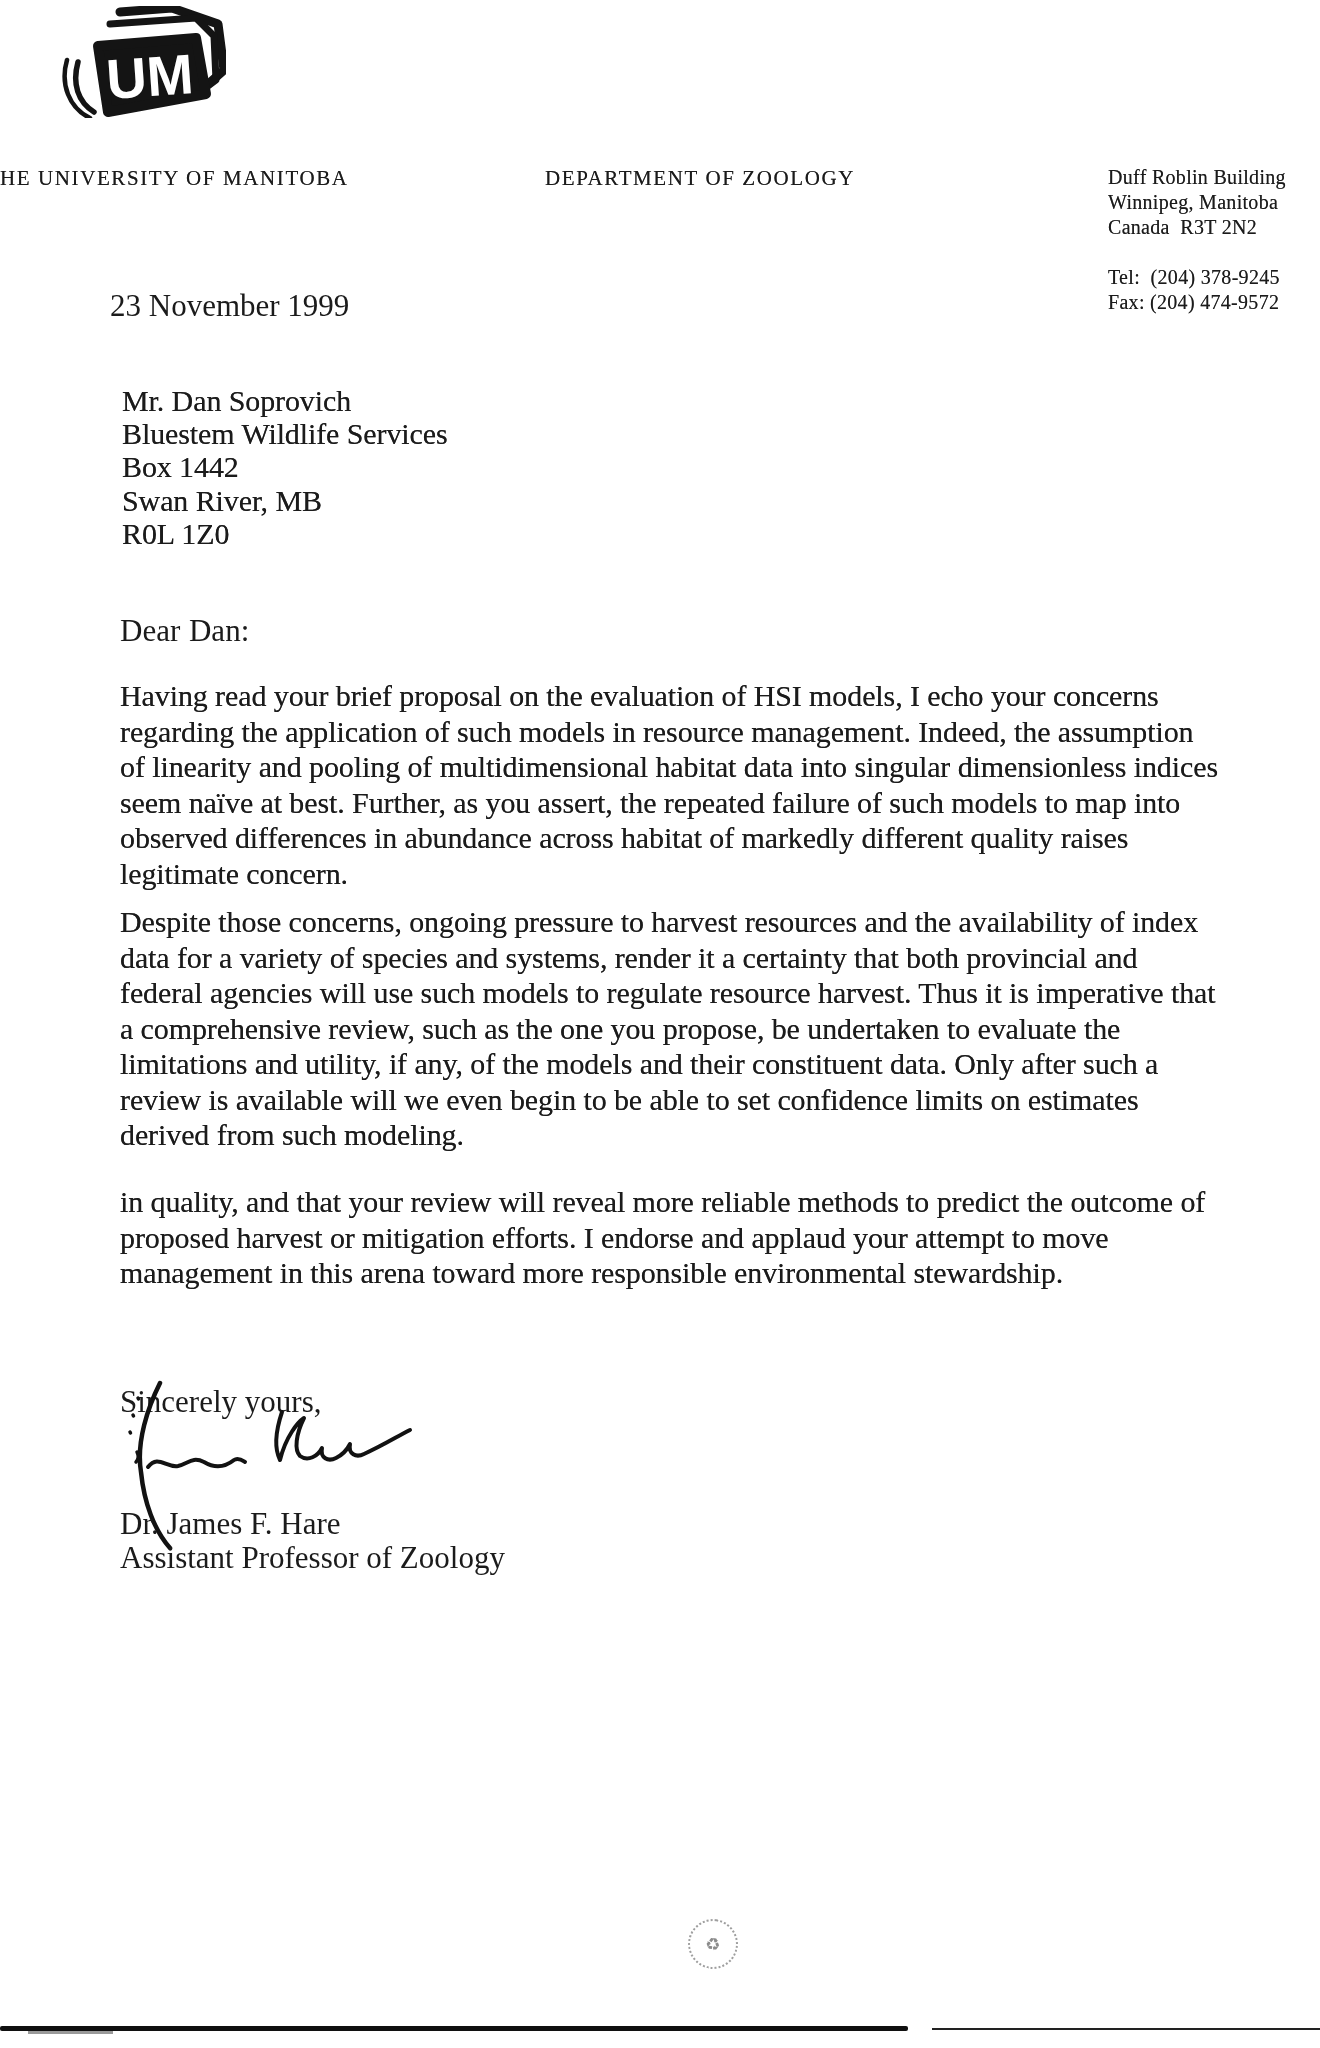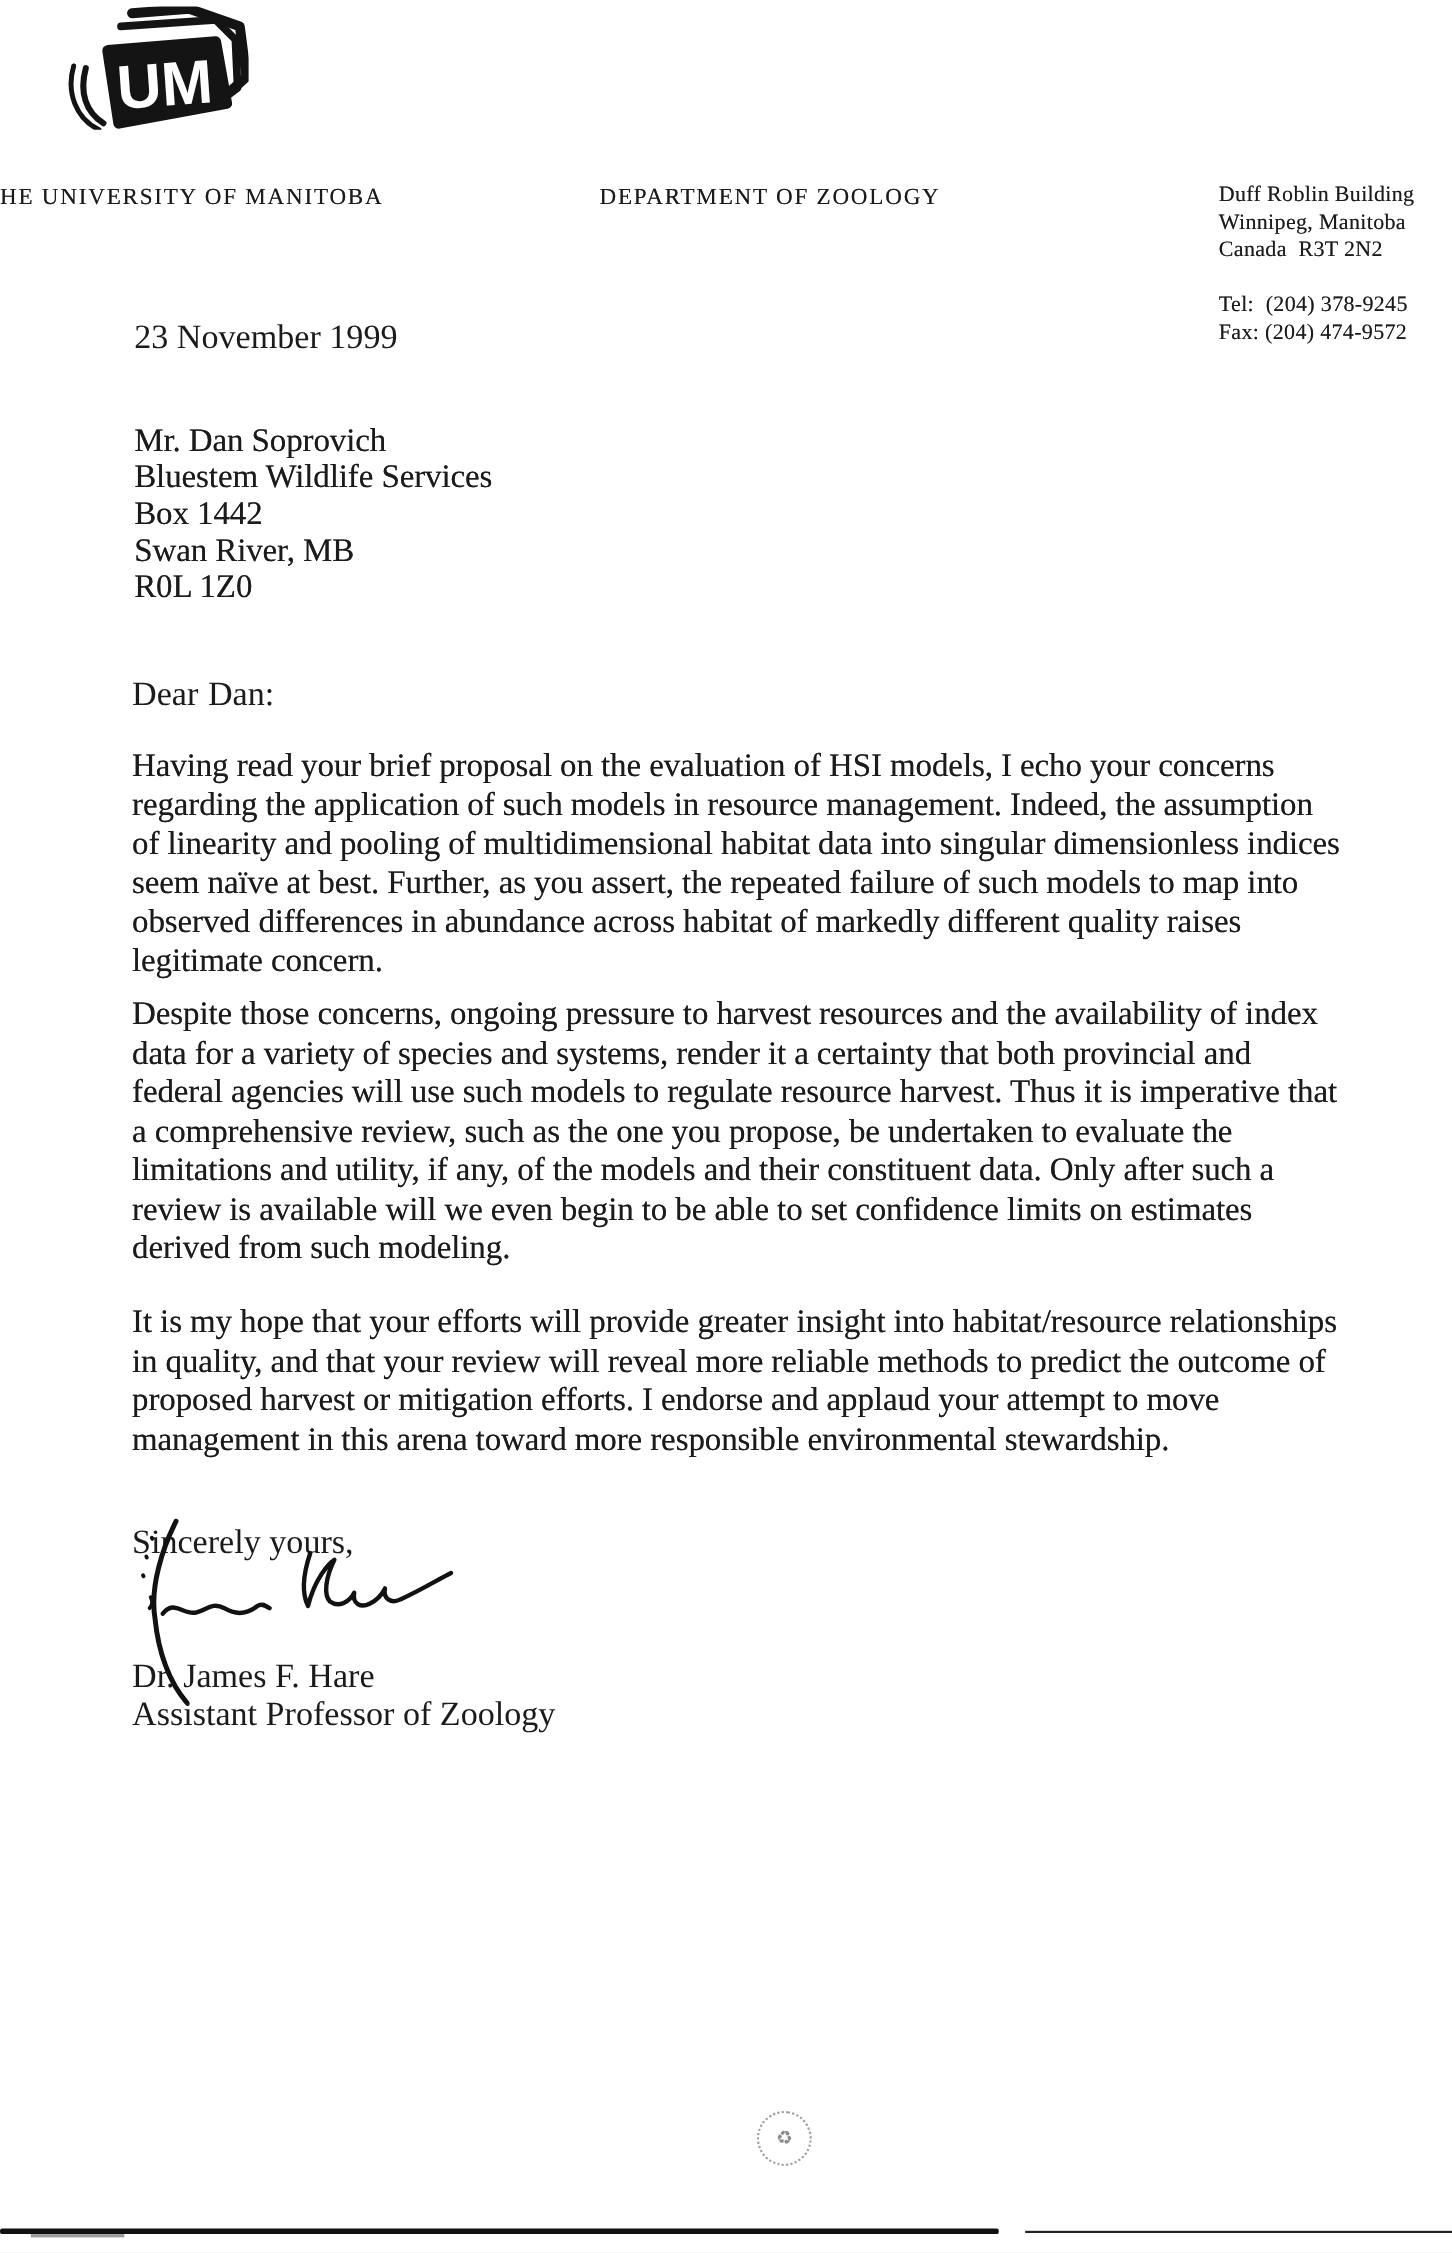--- a/index.html
+++ b/index.html
@@ -65,21 +65,21 @@
         <div class="line">Duff Roblin Building</div>
         <div class="line">Winnipeg, Manitoba</div>
         <div class="line">Canada  R3T 2N2</div>
       </div>
     <div class="telfax">
       <div class="line">Tel:  (204) 378-9245</div>
       <div class="line">Fax: (204) 474-9572</div>
     </div>
   </div>
 
-  <div class="abs date-line" style="left:122px;top:288px;">23 November 1999</div>
+  <div class="abs date-line" style="left:110px;top:288px;">23 November 1999</div>
 
   <div class="abs recipient body-text" style="left:122px;top:384px;line-height:33.2px;">
       <div class="line">Mr. Dan Soprovich</div>
       <div class="line">Bluestem Wildlife Services</div>
       <div class="line">Box 1442</div>
       <div class="line">Swan River, MB</div>
       <div class="line">R0L 1Z0</div>
     </div>
 
   <div class="abs salutation" style="left:120px;top:613px;">Dear Dan:</div>
@@ -97,21 +97,20 @@
       <div class="line">Despite those concerns, ongoing pressure to harvest resources and the availability of index</div>
       <div class="line">data for a variety of species and systems, render it a certainty that both provincial and</div>
       <div class="line">federal agencies will use such models to regulate resource harvest. Thus it is imperative that</div>
       <div class="line">a comprehensive review, such as the one you propose, be undertaken to evaluate the</div>
       <div class="line">limitations and utility, if any, of the models and their constituent data. Only after such a</div>
       <div class="line">review is available will we even begin to be able to set confidence limits on estimates</div>
       <div class="line">derived from such modeling.</div>
     </div>
 
   <div class="abs body-text" style="left:120px;top:1184px;width:1200px;">
-      <div class="line">It is my hope that your efforts will provide greater insight into habitat/resource relationships</div>
       <div class="line">in quality, and that your review will reveal more reliable methods to predict the outcome of</div>
       <div class="line">proposed harvest or mitigation efforts. I endorse and applaud your attempt to move</div>
       <div class="line">management in this arena toward more responsible environmental stewardship.</div>
     </div>
 
   <div class="abs closing" style="left:120px;top:1355px;">Sincerely yours,</div>
 
   <svg class="abs signature" style="left:108px;top:1372px;" width="320" height="185" viewBox="0 0 320 185">
     <path d="M52,11 C40,35 28,70 33,100 C36,130 46,158 62,176" stroke-width="4.5"></path>
     <path d="M30,26 l0.5,1 M25,43 l0.5,1 M22,60 l0.5,1" stroke-width="3.5"></path>

